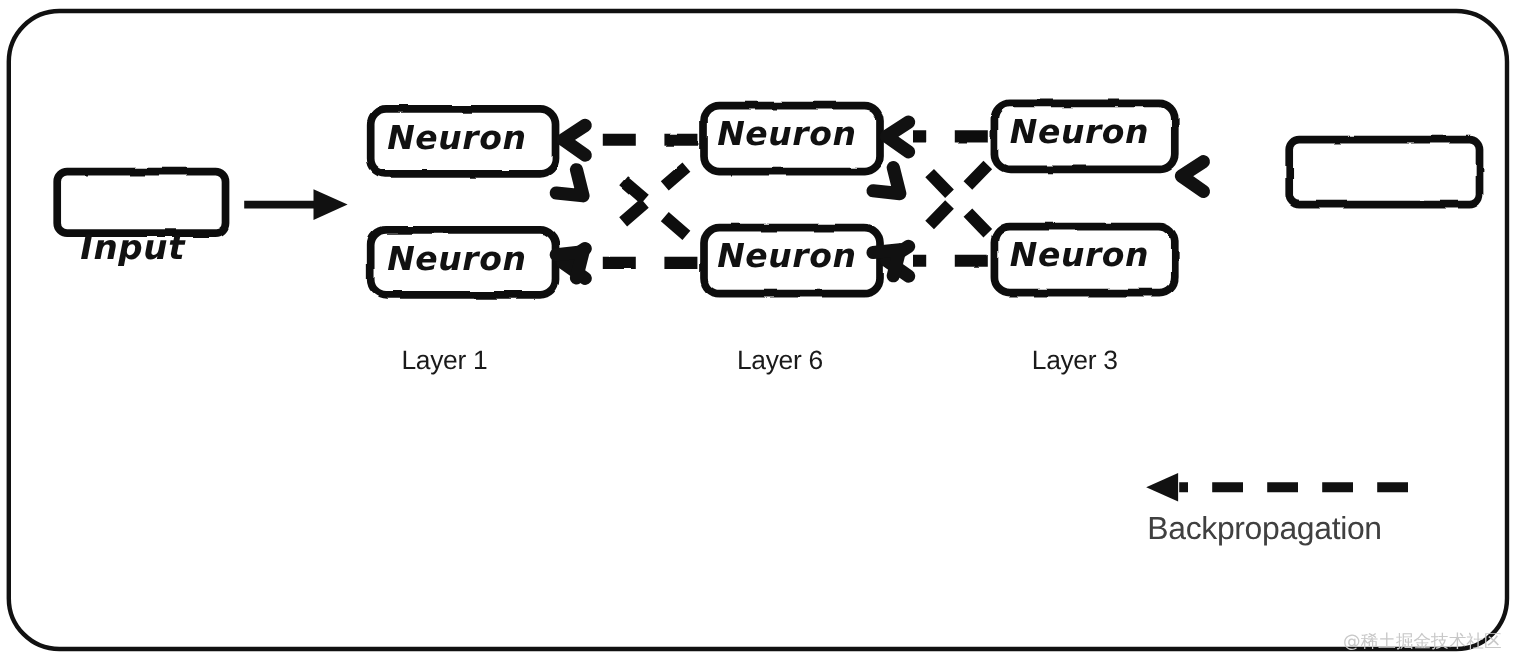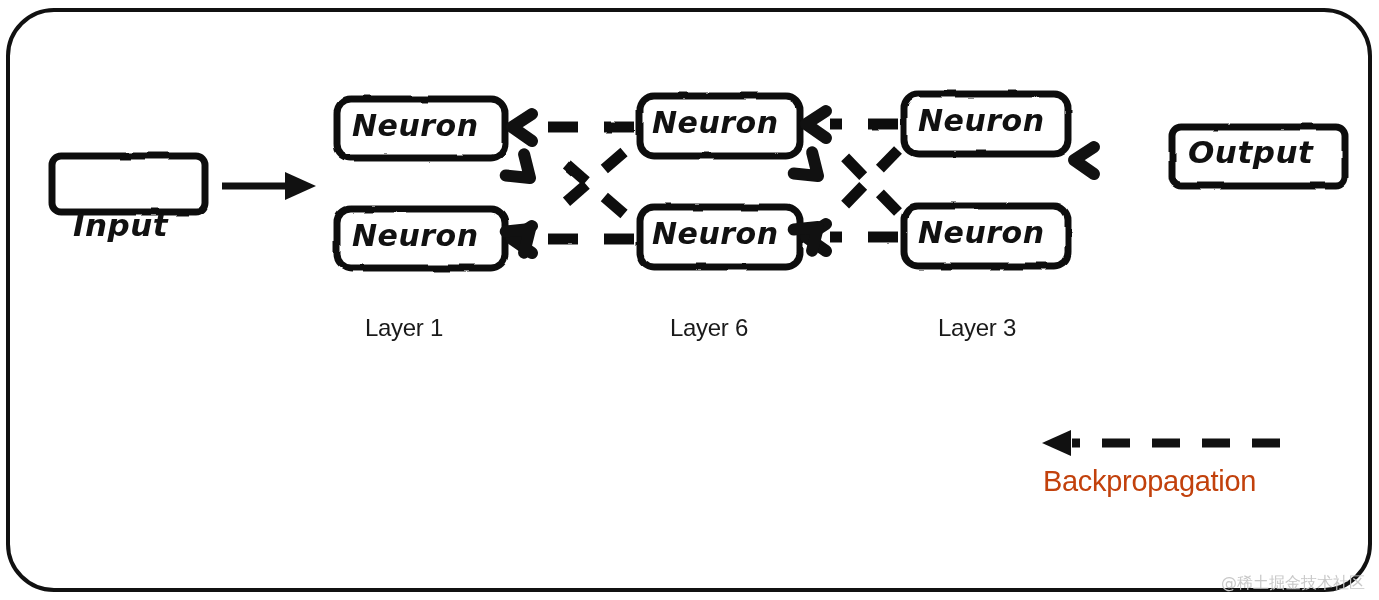--- a/index.html
+++ b/index.html
@@ -50,21 +50,21 @@
     font-weight: 400;
     color: #1a1a1a;
     white-space: nowrap;
     letter-spacing: -0.3px;
   }
   .legend-caption {
     position: absolute;
     font-family: "Liberation Sans", sans-serif;
     font-size: 29px;
     font-weight: 400;
-    color: #c2410c;
+    color: #404040;
     white-space: nowrap;
     letter-spacing: -0.3px;
   }
   .watermark {
     position: absolute;
     right: 14px;
     bottom: 6px;
     font-family: "DejaVu Sans", sans-serif;
     font-size: 16px;
     color: #c8c8c8;
@@ -167,21 +167,20 @@
 
   <div class="node-label neuron-label" style="left:352px; top:108px;">Neuron</div>
   <div class="node-label neuron-label" style="left:352px; top:218px;">Neuron</div>
 
   <div class="node-label neuron-label" style="left:652px; top:105px;">Neuron</div>
   <div class="node-label neuron-label" style="left:652px; top:216px;">Neuron</div>
 
   <div class="node-label neuron-label" style="left:918px; top:103px;">Neuron</div>
   <div class="node-label neuron-label" style="left:918px; top:215px;">Neuron</div>
 
-  <div class="node-label io-label" style="left:1188px; top:134px;">Output</div>
 
   <div class="layer-caption" style="left:365px; top:314px;">Layer 1</div>
   <div class="layer-caption" style="left:670px; top:314px;">Layer 6</div>
   <div class="layer-caption" style="left:938px; top:314px;">Layer 3</div>
 
   <div class="legend-caption" style="left:1043px; top:465px;">Backpropagation</div>
 
   <div class="watermark">@稀土掘金技术社区</div>
 </div>
 

